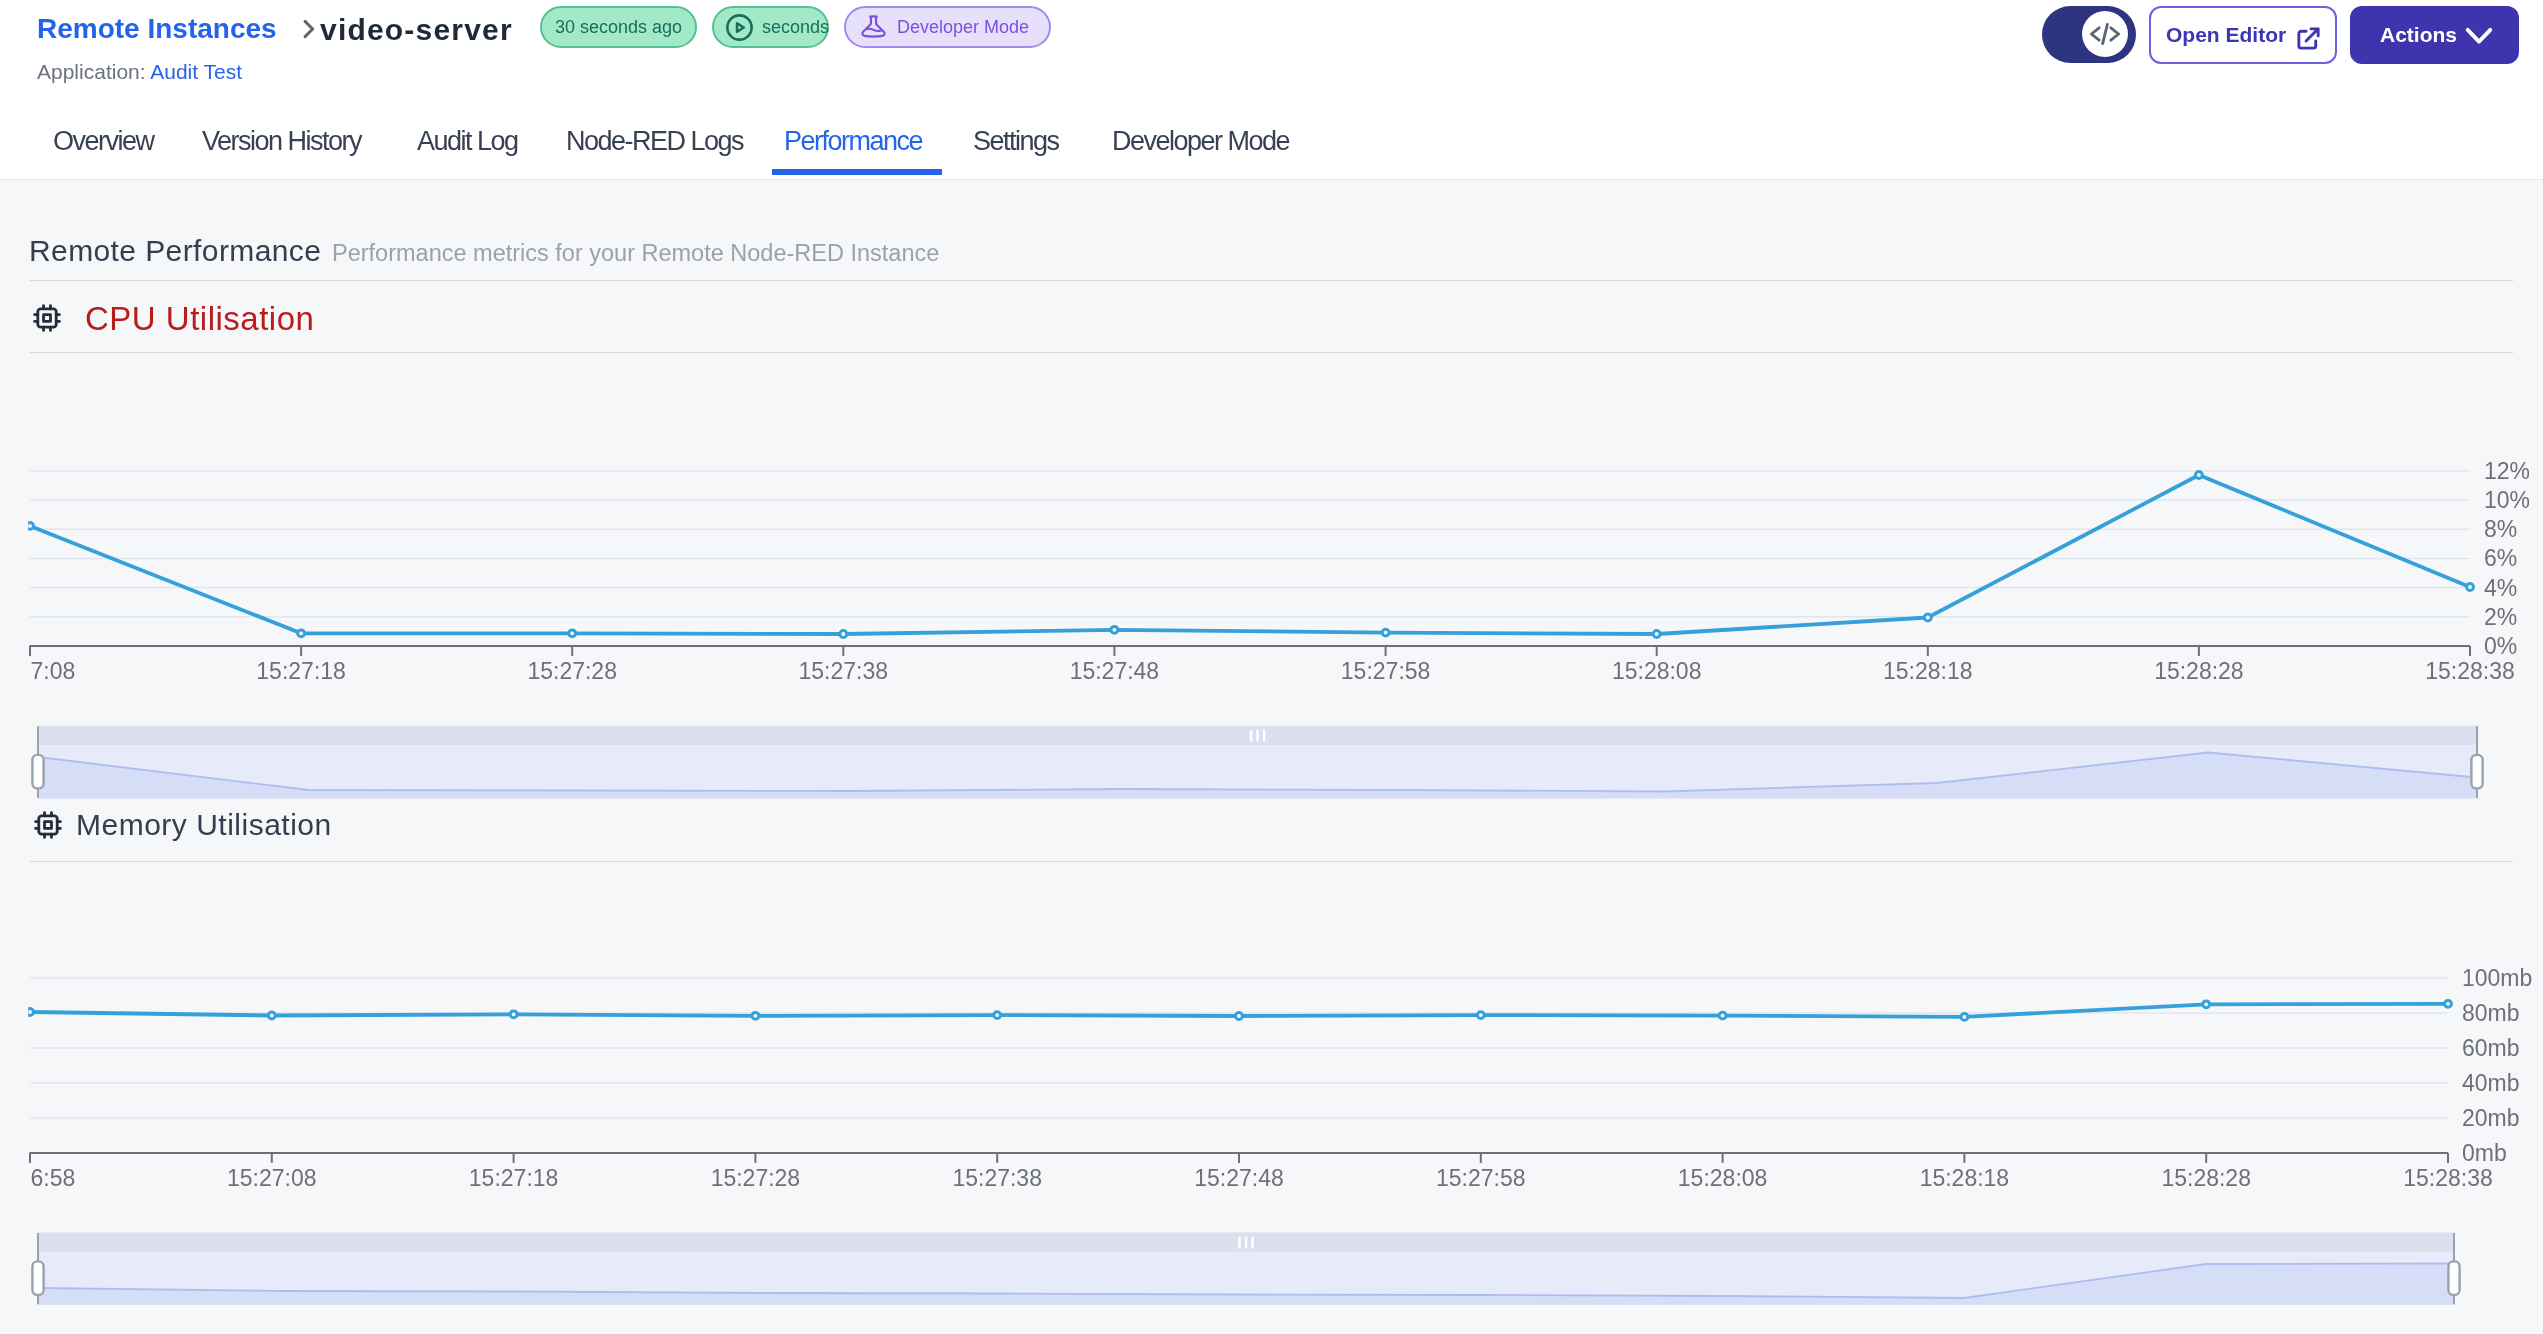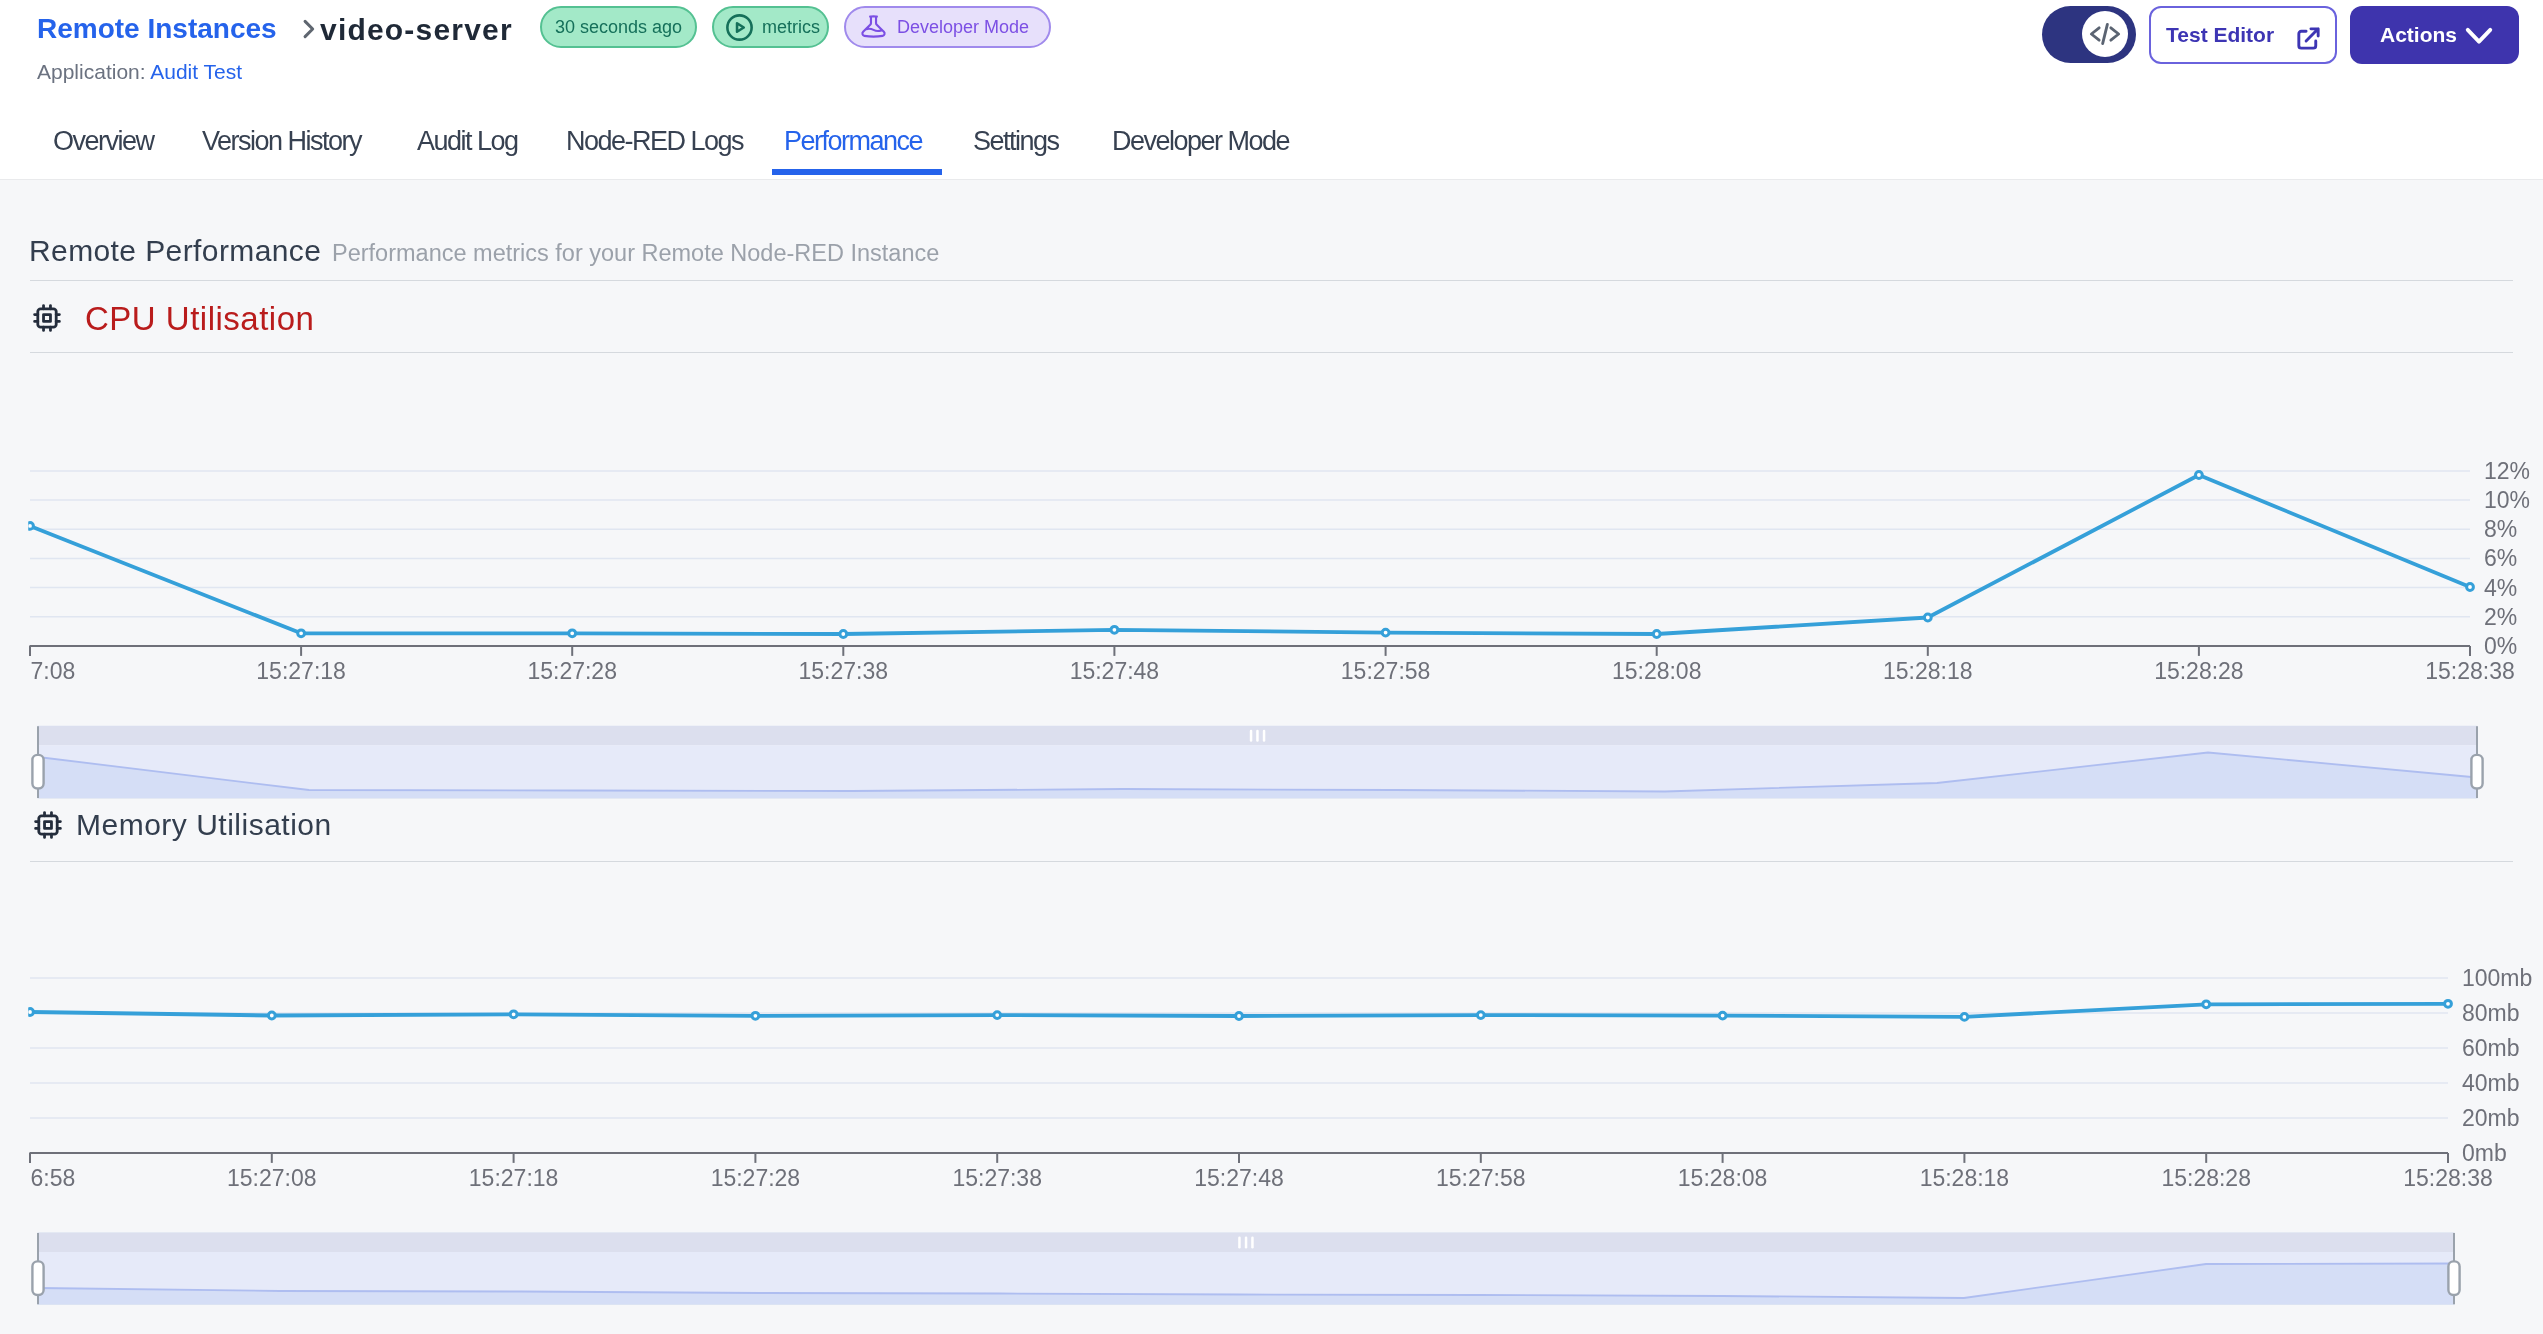--- a/index.html
+++ b/index.html
@@ -18,40 +18,40 @@
 <div class="abs" style="left:320px;top:13px;font-size:30px;font-weight:700;color:#1f2937;letter-spacing:1.2px;">video-server</div>
 
 <div class="abs" style="left:540px;top:6px;width:157px;height:42px;border-radius:21px;background:#a3e9c8;border:2px solid #54c192;"></div>
 <div class="abs" style="left:540px;top:6px;width:157px;height:44px;line-height:42px;text-align:center;font-size:18px;color:#15705a;">30 seconds ago</div>
 
 <div class="abs" style="left:712px;top:6px;width:117px;height:42px;border-radius:21px;background:#a3e9c8;border:2px solid #54c192;"></div>
 <div class="abs" style="left:724px;top:12px;"><svg width="31" height="31" viewBox="0 0 24 24" fill="none" stroke="#15705a" stroke-width="2" stroke-linecap="round" stroke-linejoin="round">
 <circle cx="12" cy="12" r="9.4"></circle>
       <path d="M10.1 8.7 L15.3 12 L10.1 15.3 Z"></path>
 </svg></div>
-<div class="abs" style="left:762px;top:6px;height:42px;line-height:42px;font-size:18px;color:#15705a;">metrics</div>
+<div class="abs" style="left:762px;top:6px;height:42px;line-height:42px;font-size:18px;color:#15705a;">seconds</div>
 
 <div class="abs" style="left:844px;top:6px;width:207px;height:42px;border-radius:21px;background:#e7e0fb;border:2px solid #a08aec;"></div>
 <div class="abs" style="left:860px;top:13px;"><svg width="27" height="27" viewBox="0 0 24 24" fill="none" stroke="#7c4fe4" stroke-width="1.9" stroke-linecap="round" stroke-linejoin="round">
 <path d="M9.75 3.104v5.714a2.25 2.25 0 0 1-.659 1.591L5 14.5M9.75 3.104c-.251.023-.501.05-.75.082m.75-.082a24.301 24.301 0 0 1 4.5 0m0 0v5.714c0 .597.237 1.17.659 1.591L19.8 15.3M14.25 3.104c.251.023.501.05.75.082M19.8 15.3l-1.57.393A9.065 9.065 0 0 1 12 15a9.065 9.065 0 0 0-6.23-.693L5 14.5m14.8.8 1.402 1.402c1.232 1.232.65 3.318-1.067 3.611A48.309 48.309 0 0 1 12 21c-2.773 0-5.491-.235-8.135-.687-1.718-.293-2.3-2.379-1.067-3.61L5 14.5"></path>
 </svg></div>
 <div class="abs" style="left:897px;top:6px;height:42px;line-height:42px;font-size:18px;color:#7c4fe4;">Developer Mode</div>
 
 <div class="abs" style="left:37px;top:60px;font-size:21px;color:#6b7280;">Application: <span style="color:#2563eb;">Audit Test</span></div>
 
 <div class="abs" style="left:2042px;top:6px;width:94px;height:57px;border-radius:29px;background:#2d3480;"></div>
 <div class="abs" style="left:2082px;top:11px;width:46px;height:46px;border-radius:23px;background:#ffffff;"></div>
 <div class="abs" style="left:2086px;top:15px;"><svg width="38" height="38" viewBox="0 0 24 24" fill="none" stroke="#5b6472" stroke-width="1.8" stroke-linecap="round" stroke-linejoin="round">
 <path d="M8.3 8.1 L3.4 12 L8.3 15.9"></path>
       <path d="M15.7 8.1 L20.6 12 L15.7 15.9"></path>
       <path d="M13.5 5.9 L10.5 18.1"></path>
 </svg></div>
 
 <div class="abs" style="left:2149px;top:6px;width:188px;height:58px;border-radius:12px;background:#ffffff;border:2px solid #6a62dd;"></div>
-<div class="abs" style="left:2166px;top:6px;height:58px;line-height:58px;font-size:21px;font-weight:700;color:#3d35b4;">Test Editor</div>
+<div class="abs" style="left:2166px;top:6px;height:58px;line-height:58px;font-size:21px;font-weight:700;color:#3d35b4;">Open Editor</div>
 <div class="abs" style="left:2294px;top:24px;"><svg width="29" height="29" viewBox="0 0 24 24" fill="none" stroke="#3d35b4" stroke-width="2.4" stroke-linecap="round" stroke-linejoin="round">
 <path d="M10 6H6a2 2 0 0 0-2 2v10a2 2 0 0 0 2 2h10a2 2 0 0 0 2-2v-4"></path>
       <path d="M14 4h6m0 0v6m0-6L10 14"></path>
 </svg></div>
 
 <div class="abs" style="left:2350px;top:6px;width:169px;height:58px;border-radius:12px;background:#3e34ad;"></div>
 <div class="abs" style="left:2380px;top:6px;height:58px;line-height:58px;font-size:21px;font-weight:700;color:#ffffff;">Actions</div>
 <div class="abs" style="left:2461px;top:17px;"><svg width="36" height="36" viewBox="0 0 24 24" fill="none" stroke="#ffffff" stroke-width="2.6" stroke-linecap="round" stroke-linejoin="round">
 <path d="M4.5 8.6 L12 16.4 L19.5 8.6"></path>
 </svg></div>

